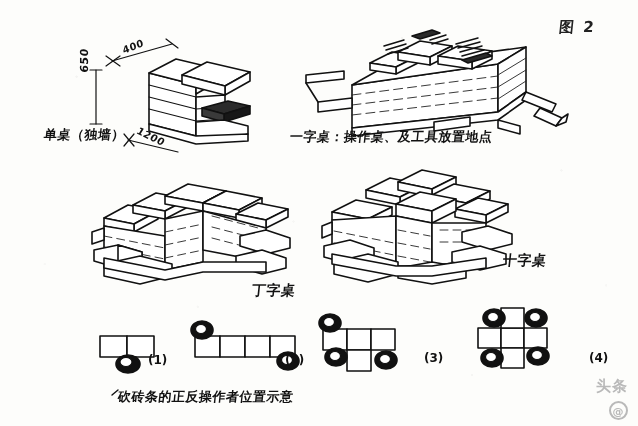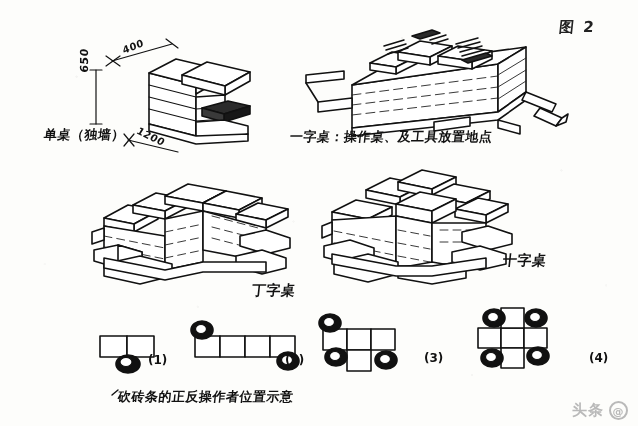--- a/index.html
+++ b/index.html
@@ -63,20 +63,21 @@
   #num1{left:148px;top:353px;}
   #num2{left:285px;top:353px;}
   #num3{left:424px;top:351px;}
   #num4{left:589px;top:351px;}
 
   #watermark{
     position:absolute;right:10px;bottom:6px;
     display:flex;align-items:flex-end;gap:5px;
     color:#b9b9b9;font-size:15px;font-weight:700;
     letter-spacing:1px;
+    flex-direction:column;
   }
   #watermark .wm-circle{
     display:inline-block;width:15px;height:15px;border-radius:50%;
     border:2px solid #b9b9b9;position:relative;
   }
   #watermark .wm-circle::after{
     content:"@";position:absolute;left:50%;top:50%;
     transform:translate(-50%,-50%);font-size:11px;color:#b9b9b9;
   }
 </style>

